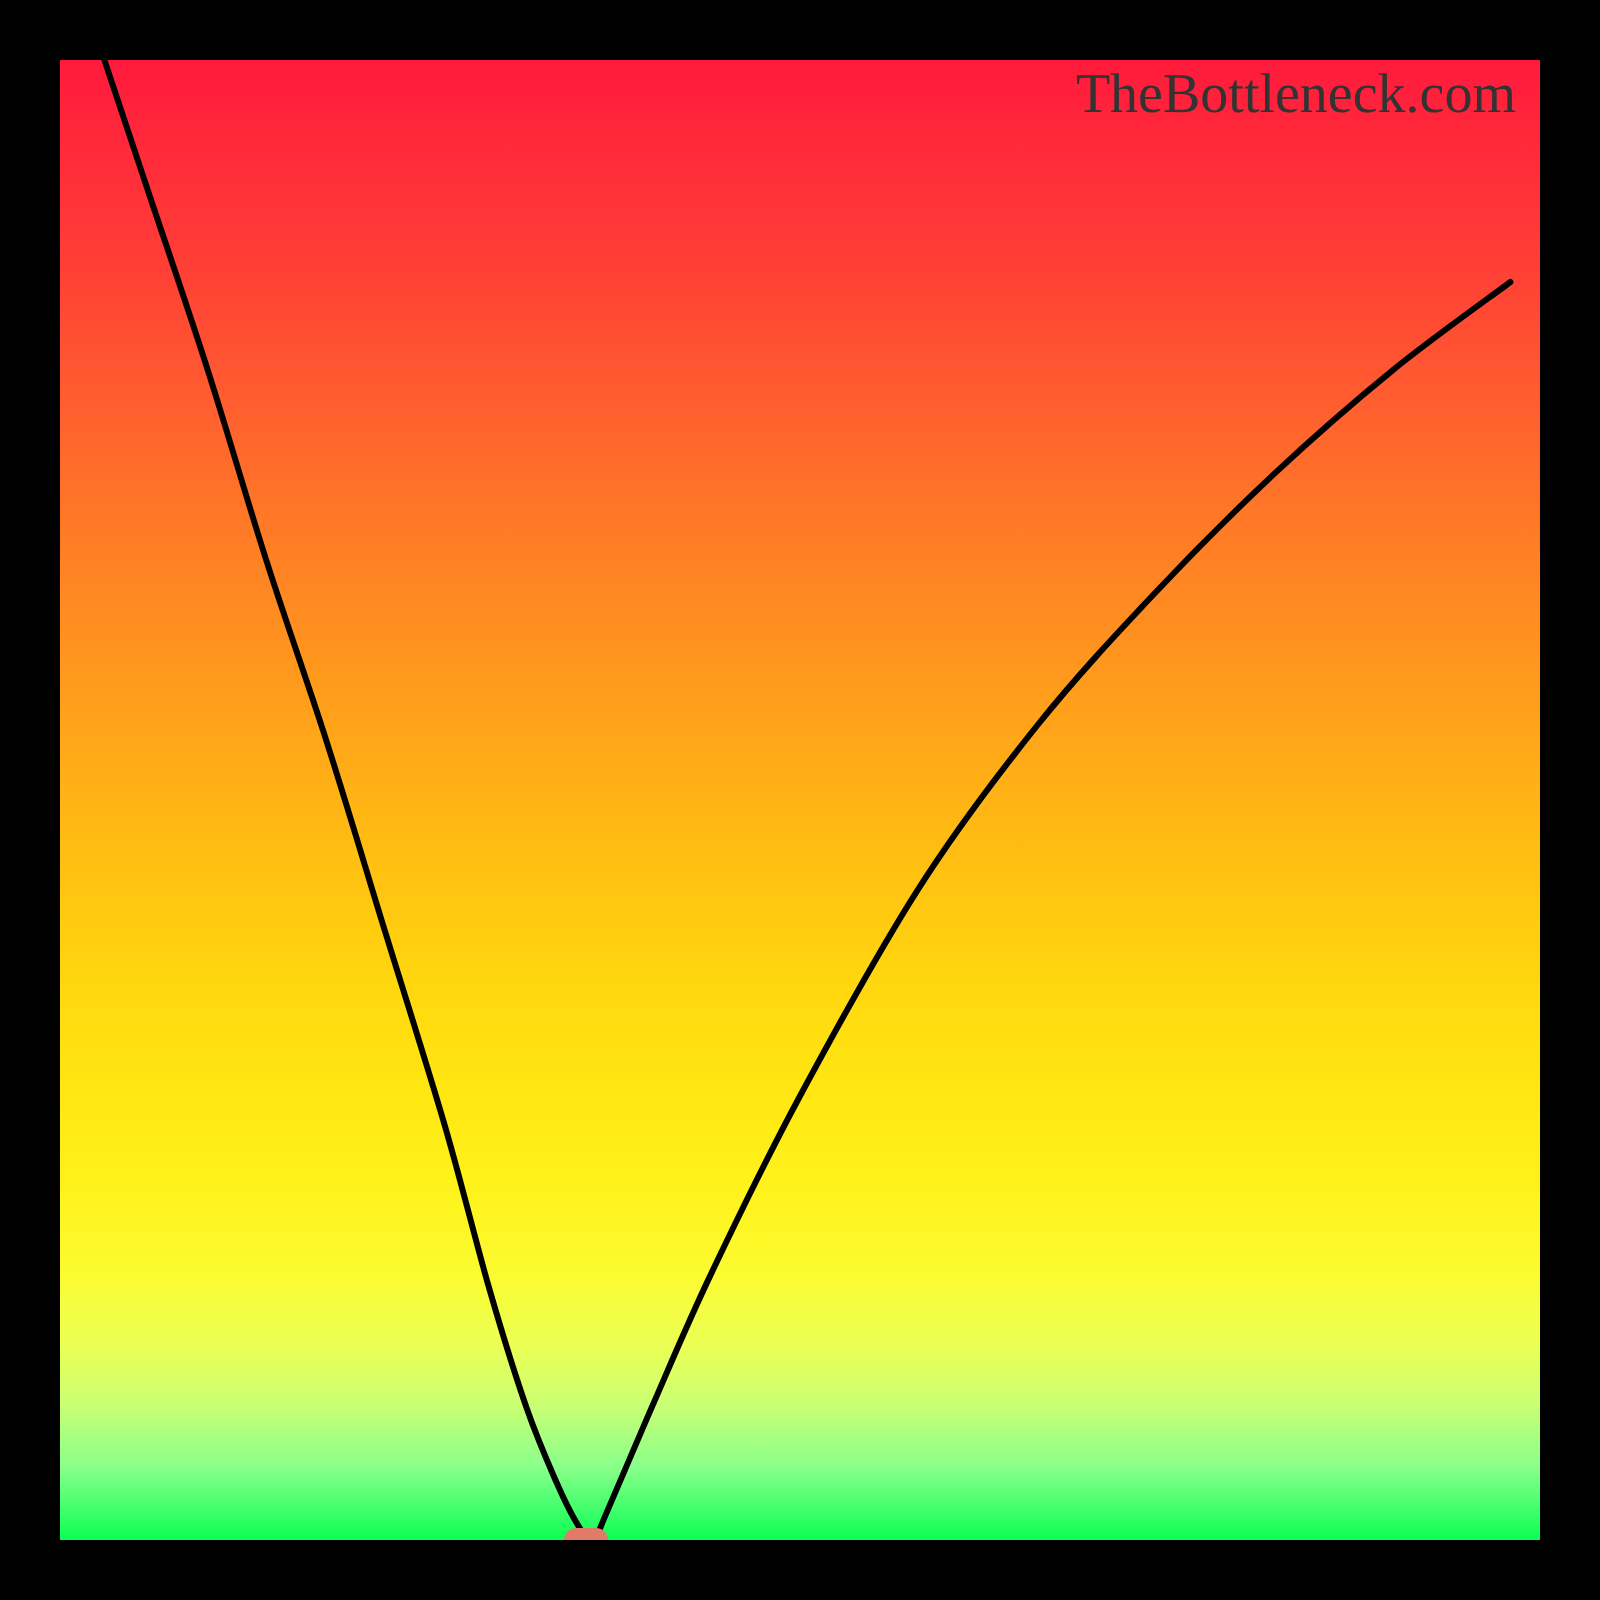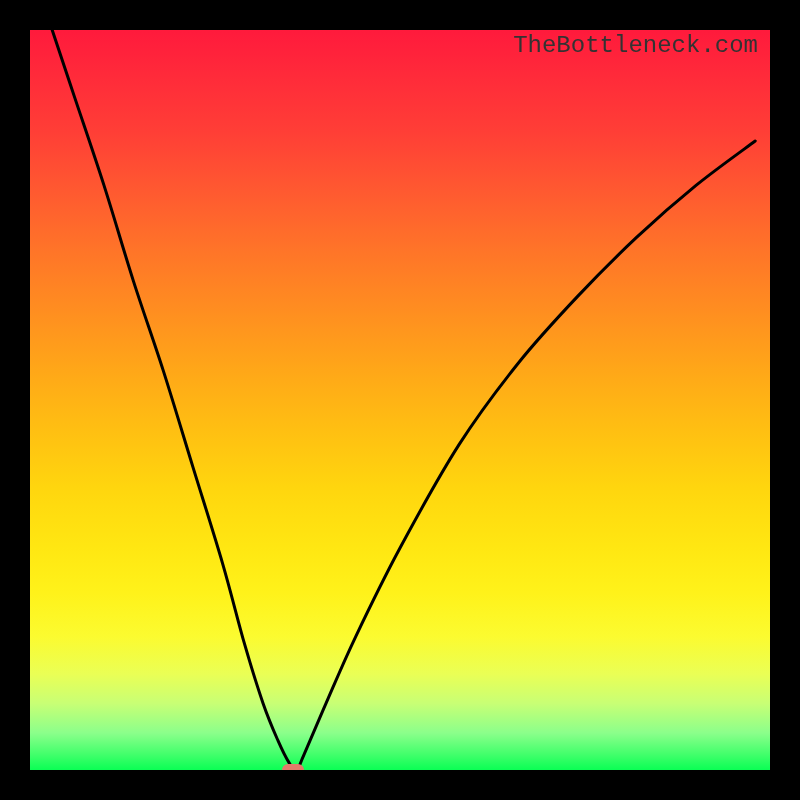--- a/index.html
+++ b/index.html
@@ -45,24 +45,24 @@
       #3fff6a 98%,
       #0aff54 100%
     );
     overflow: hidden;
   }
   .watermark {
     position: absolute;
     top: 2px;
     right: 12px;
     color: #333;
-    font-size: 24px;
+    font-size: 28px;
     font-weight: 500;
     z-index: 5;
-    font-family: Liberation Mono, monospace;
+    font-family: Liberation Serif, serif;
   }
   svg.curve {
     position: absolute;
     top: 0;
     left: 0;
     width: 740px;
     height: 740px;
   }
   .marker {
     position: absolute;

